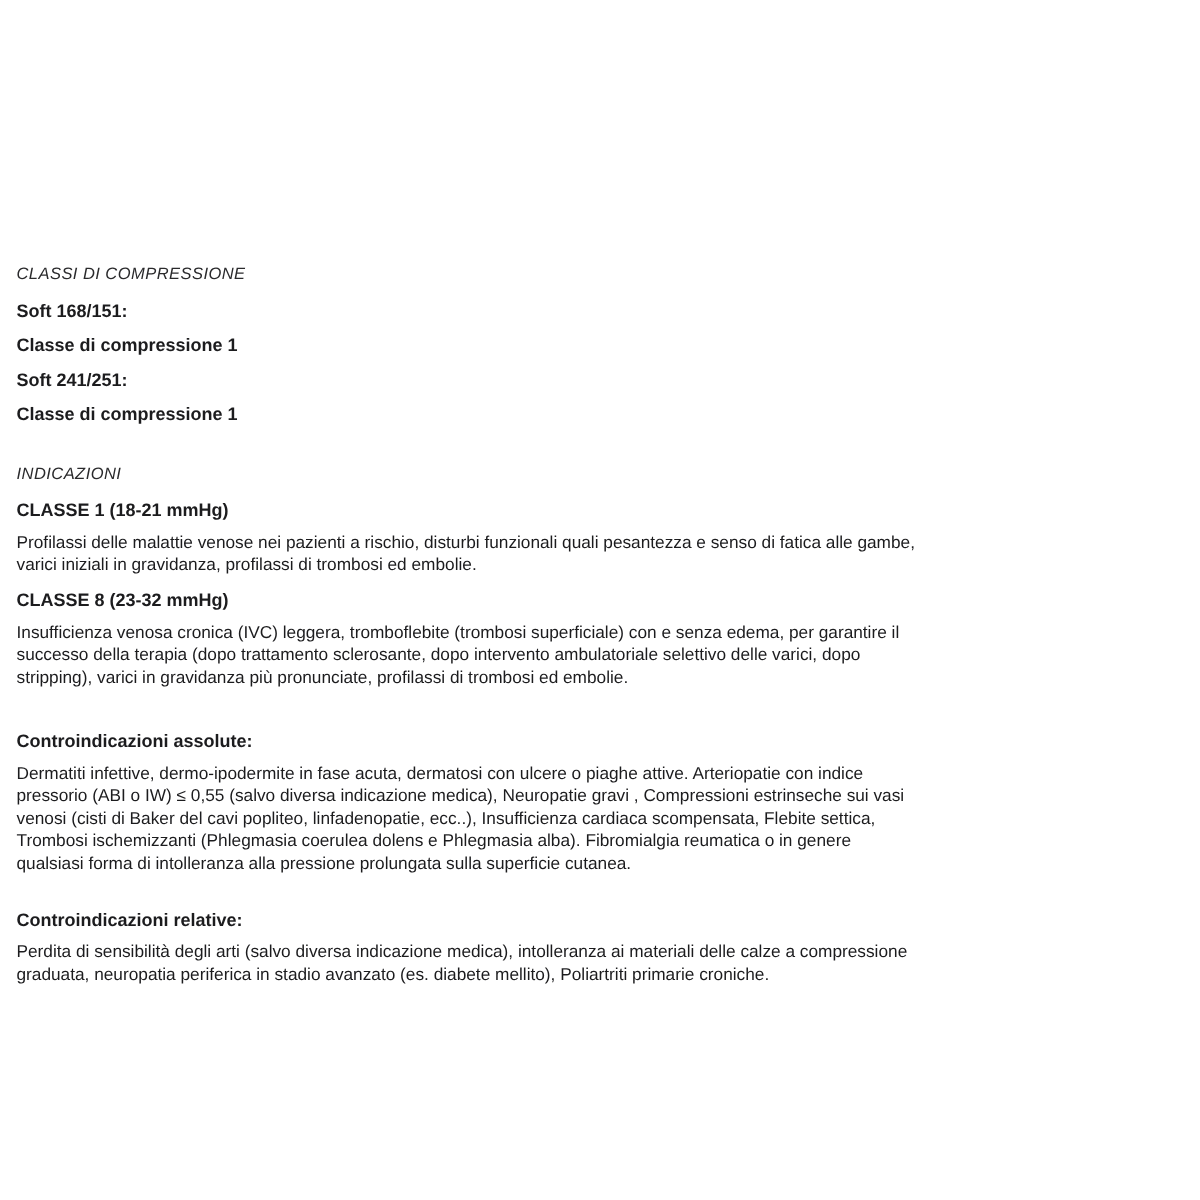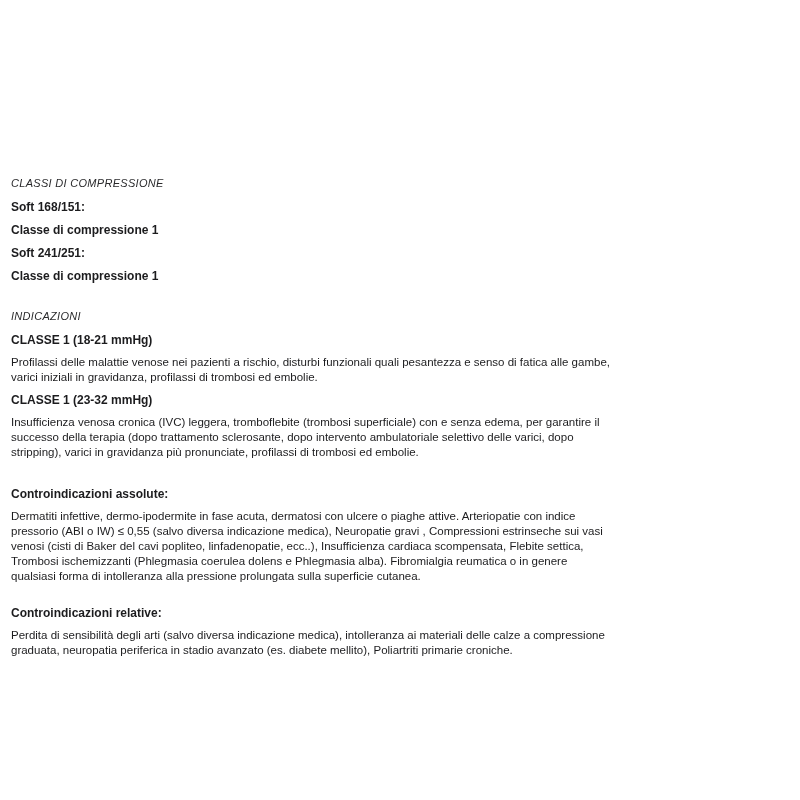--- a/index.html
+++ b/index.html
@@ -66,21 +66,21 @@
     <div class="bold-line">Soft 168/151:</div>
     <div class="plain-line">Classe di compressione 1</div>
     <div class="bold-line">Soft 241/251:</div>
     <div class="plain-line">Classe di compressione 1</div>
   </div>
 
   <div class="section">
     <div class="ital-heading">INDICAZIONI</div>
     <div class="bold-sub">CLASSE 1 (18-21 mmHg)</div>
     <div class="body-para">Profilassi delle malattie venose nei pazienti a rischio, disturbi funzionali quali pesantezza e senso di fatica alle gambe, varici iniziali in gravidanza, profilassi di trombosi ed embolie.</div>
-    <div class="bold-sub">CLASSE 1 (23-32 mmHg)</div>
+    <div class="bold-sub">CLASSE 8 (23-32 mmHg)</div>
     <div class="body-para">Insufficienza venosa cronica (IVC) leggera, tromboflebite (trombosi superficiale) con e senza edema, per garantire il successo della terapia (dopo trattamento sclerosante, dopo intervento ambulatoriale selettivo delle varici, dopo stripping), varici in gravidanza più pronunciate, profilassi di trombosi ed embolie.</div>
   </div>
 
   <div class="section">
     <div class="bold-sub-lg">Controindicazioni assolute:</div>
     <div class="body-para">Dermatiti infettive, dermo-ipodermite in fase acuta, dermatosi con ulcere o piaghe attive. Arteriopatie con indice pressorio (ABI o IW) ≤ 0,55 (salvo diversa indicazione medica), Neuropatie gravi , Compressioni estrinseche sui vasi venosi (cisti di Baker del cavi popliteo, linfadenopatie, ecc..), Insufficienza cardiaca scompensata, Flebite settica, Trombosi ischemizzanti (Phlegmasia coerulea dolens e Phlegmasia alba). Fibromialgia reumatica o in genere qualsiasi forma di intolleranza alla pressione prolungata sulla superficie cutanea.</div>
     <div class="gap-lg"></div>
     <div class="bold-sub-lg">Controindicazioni relative:</div>
     <div class="body-para">Perdita di sensibilità degli arti (salvo diversa indicazione medica), intolleranza ai materiali delle calze a compressione graduata, neuropatia periferica in stadio avanzato (es. diabete mellito), Poliartriti primarie croniche.</div>
   </div>

